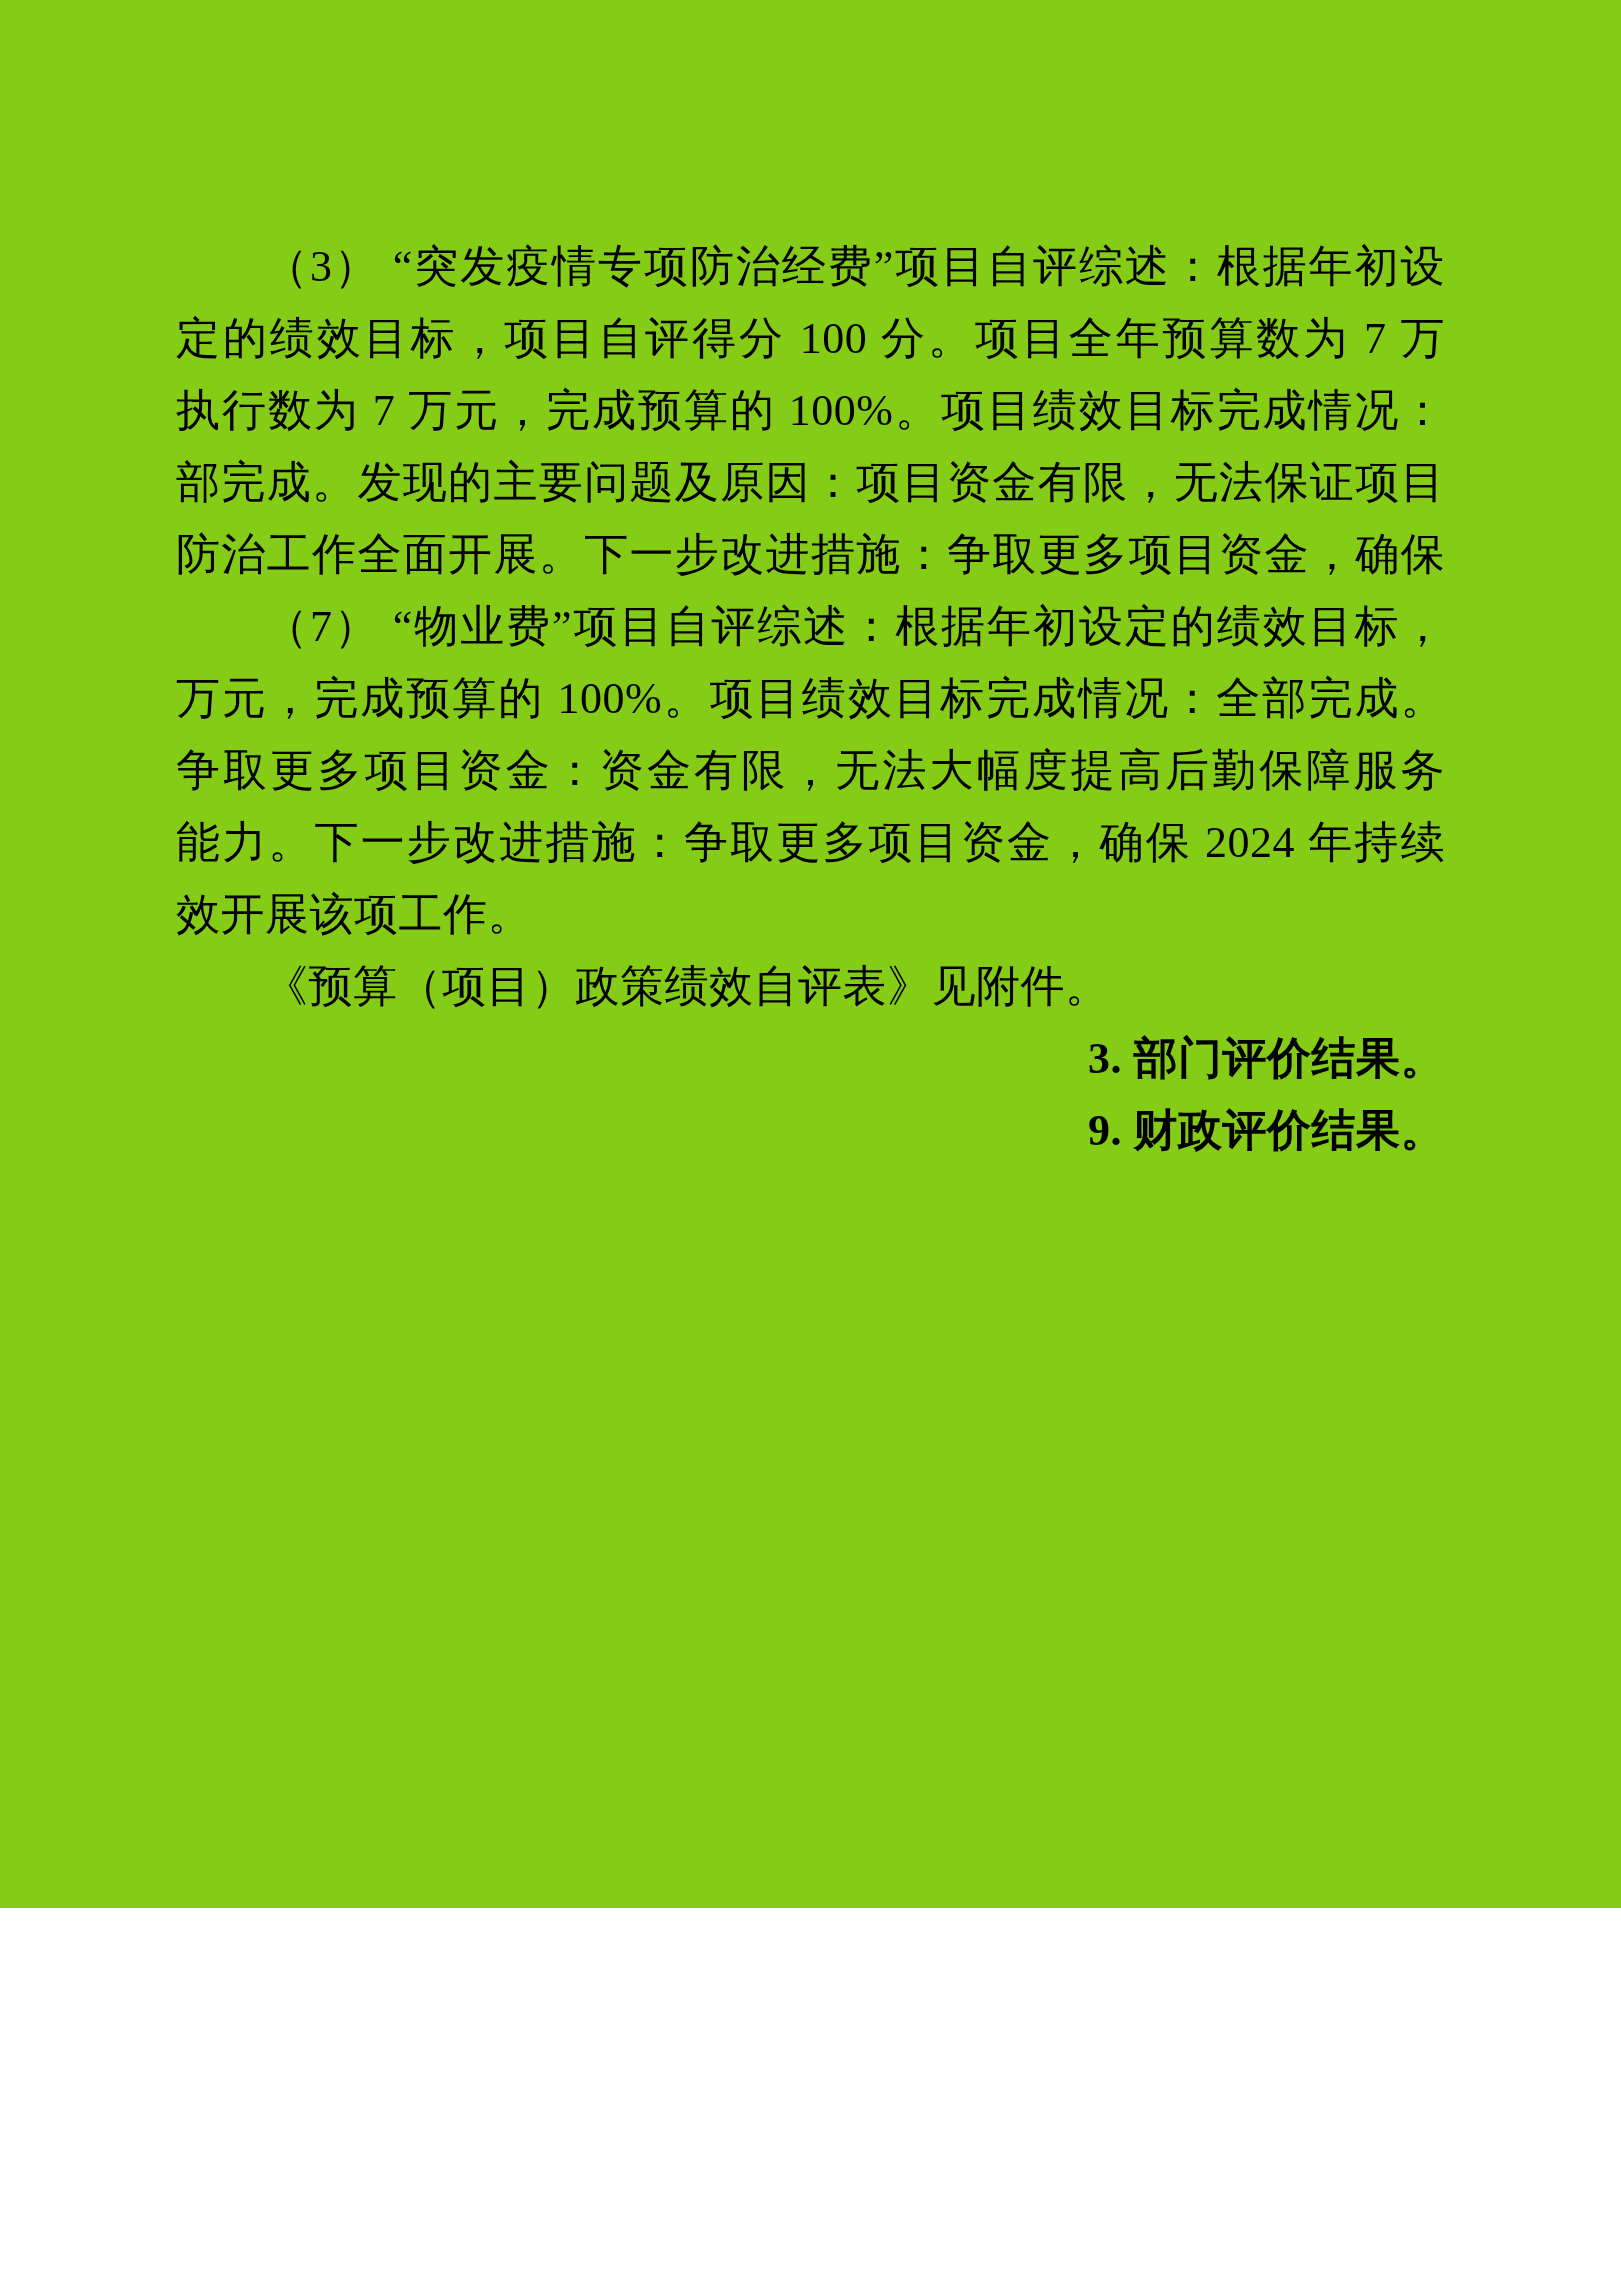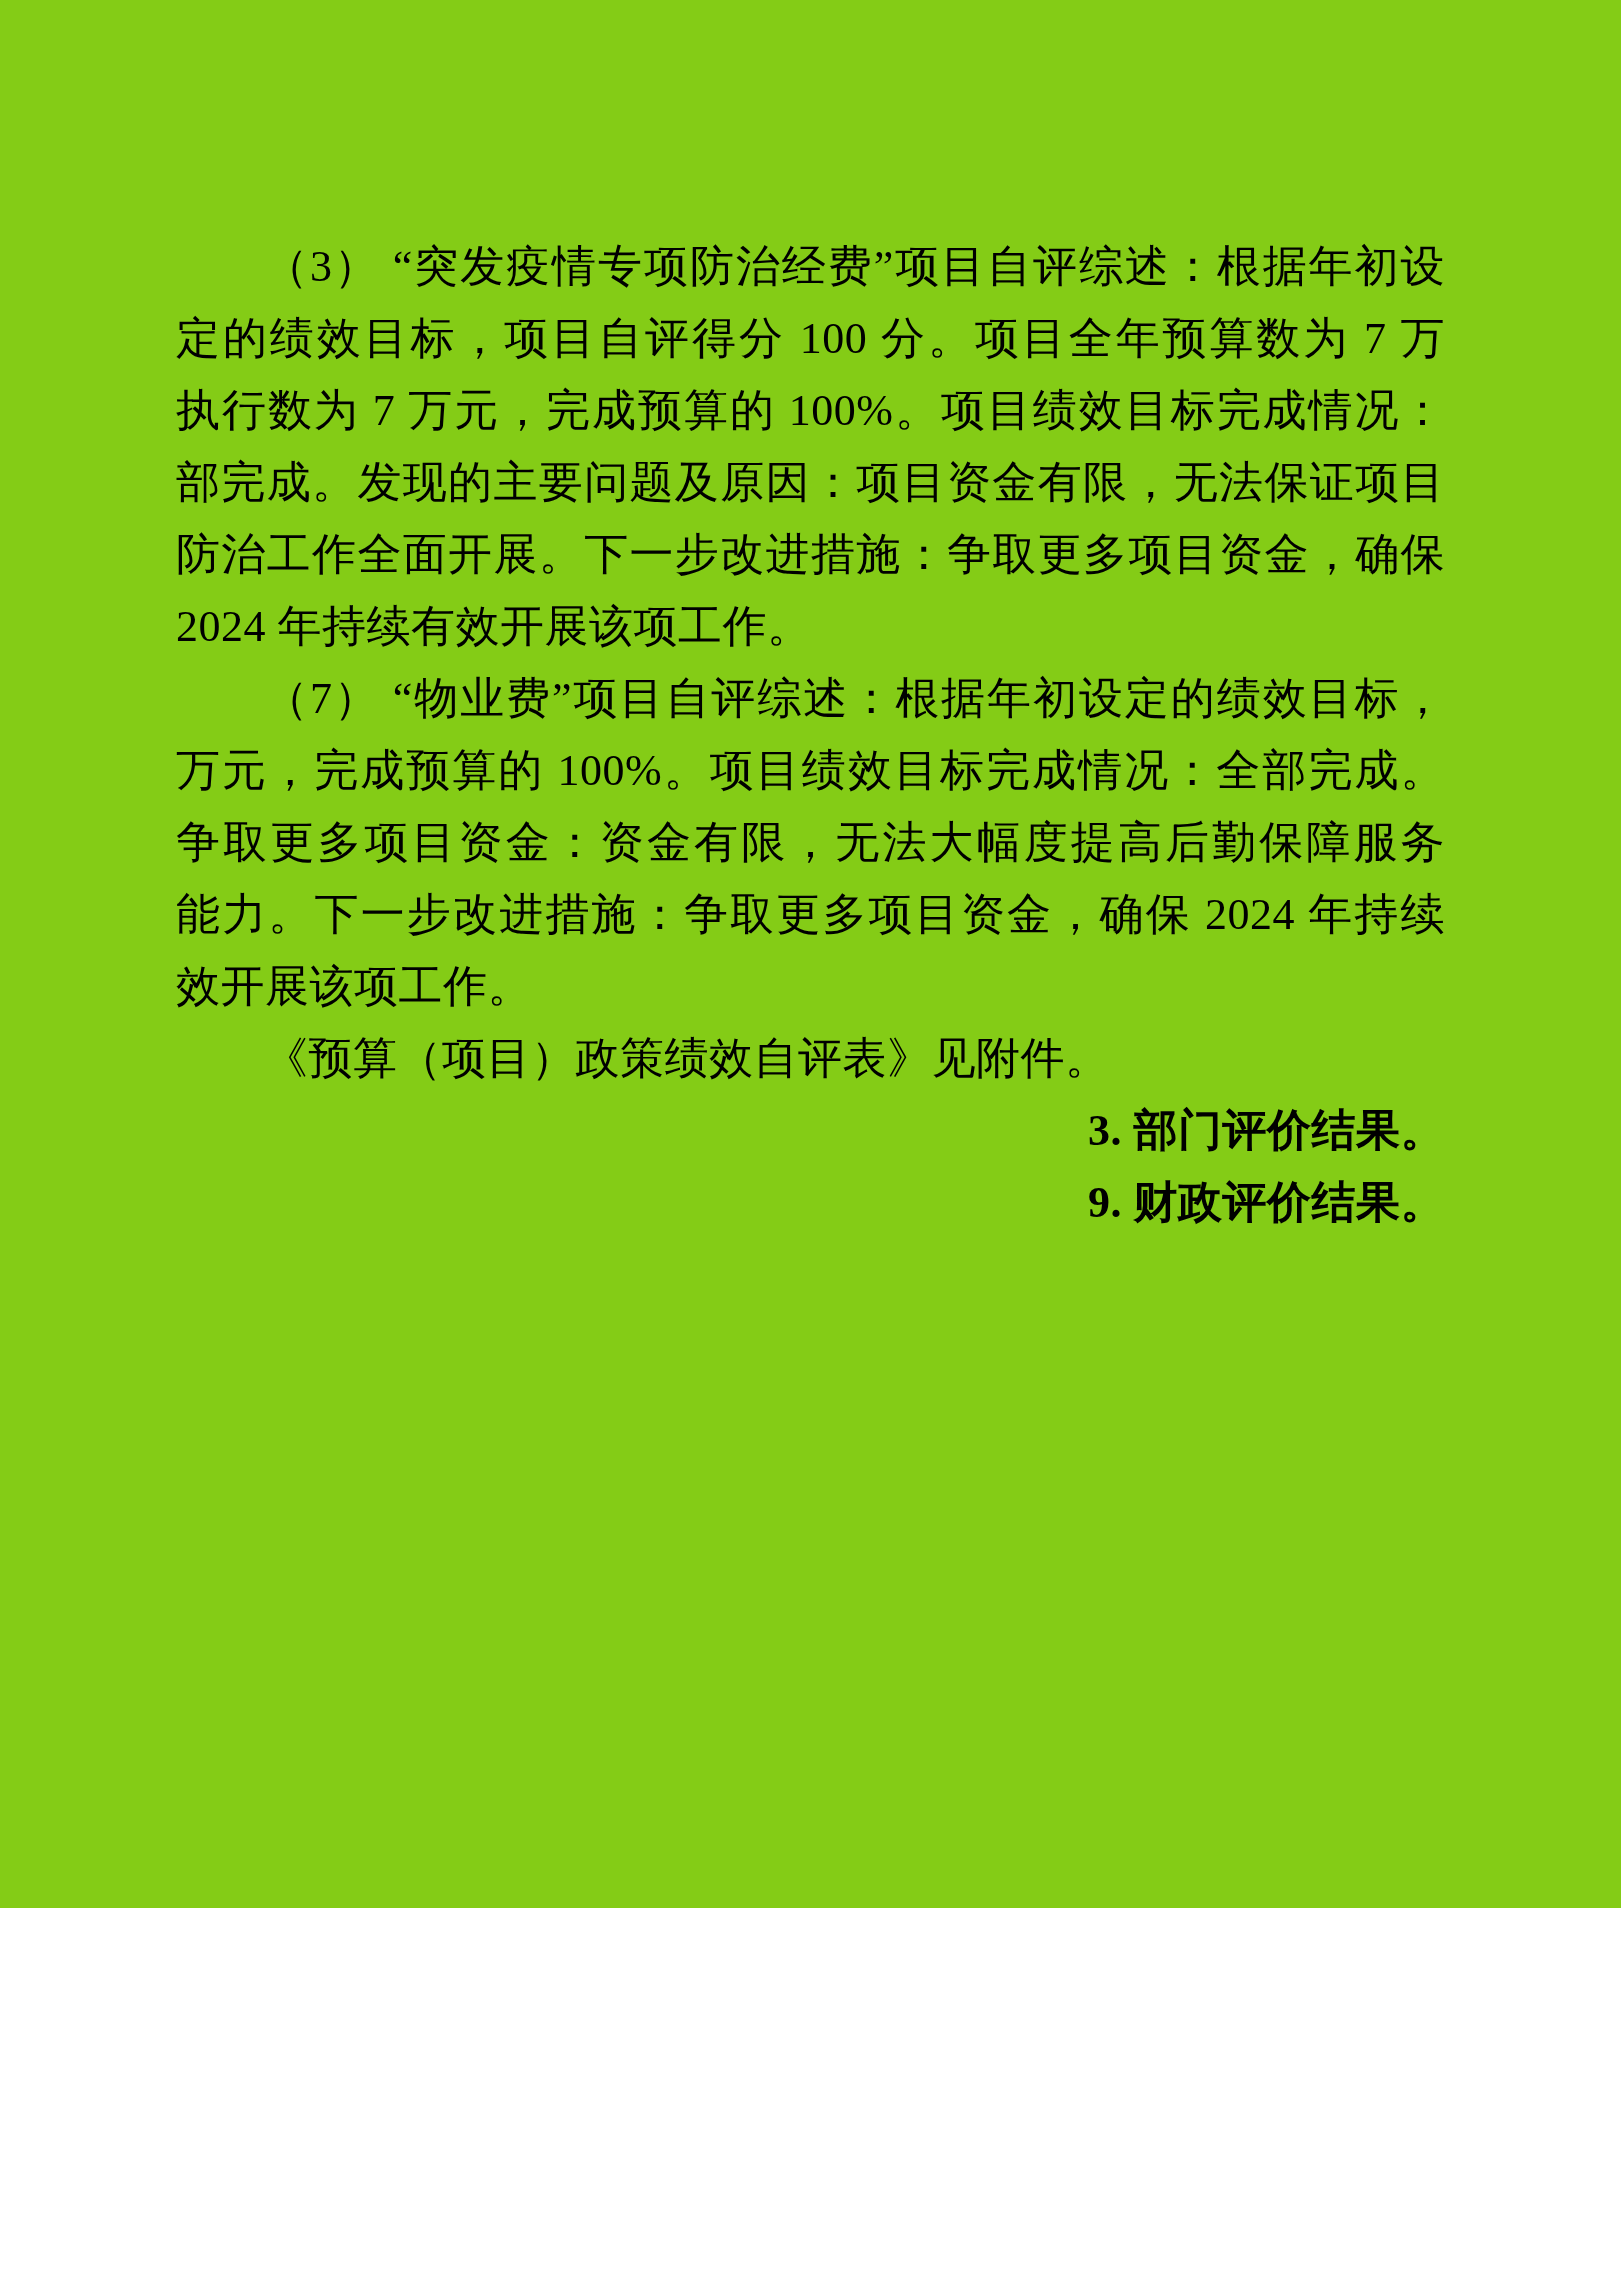--- a/index.html
+++ b/index.html
@@ -57,21 +57,20 @@
 </head>
 <body>
 
 <div class="page">
   <div class="content">
       <div class="line indent justify">（3） “突发疫情专项防治经费”项目自评综述：根据年初设</div>
       <div class="line justify">定的绩效目标，项目自评得分 100 分。项目全年预算数为 7 万元，</div>
       <div class="line justify">执行数为 7 万元，完成预算的 100%。项目绩效目标完成情况：全</div>
       <div class="line justify">部完成。发现的主要问题及原因：项目资金有限，无法保证项目</div>
       <div class="line justify">防治工作全面开展。下一步改进措施：争取更多项目资金，确保</div>
-      <div class="line">2024 年持续有效开展该项工作。</div>
       <div class="line indent justify">（7） “物业费”项目自评综述：根据年初设定的绩效目标，</div>
       <div class="line justify">万元，完成预算的 100%。项目绩效目标完成情况：全部完成。发</div>
       <div class="line justify">争取更多项目资金：资金有限，无法大幅度提高后勤保障服务</div>
       <div class="line justify">能力。下一步改进措施：争取更多项目资金，确保 2024 年持续有</div>
       <div class="line">效开展该项工作。</div>
       <div class="line indent">《预算（项目）政策绩效自评表》见附件。</div>
       <div class="line indent bold">3. 部门评价结果。</div>
       <div class="line indent bold">9. 财政评价结果。</div>
     </div>
   <div class="page-number">13</div>

